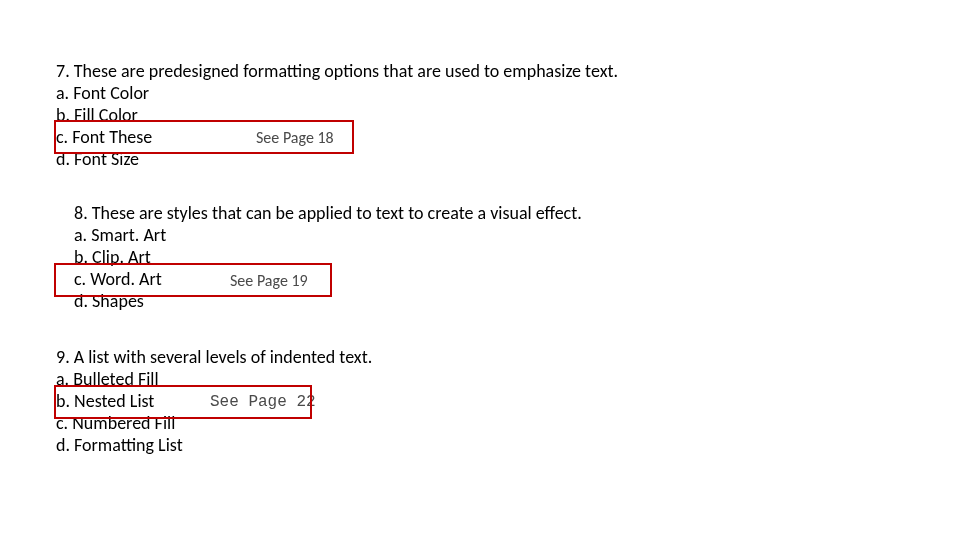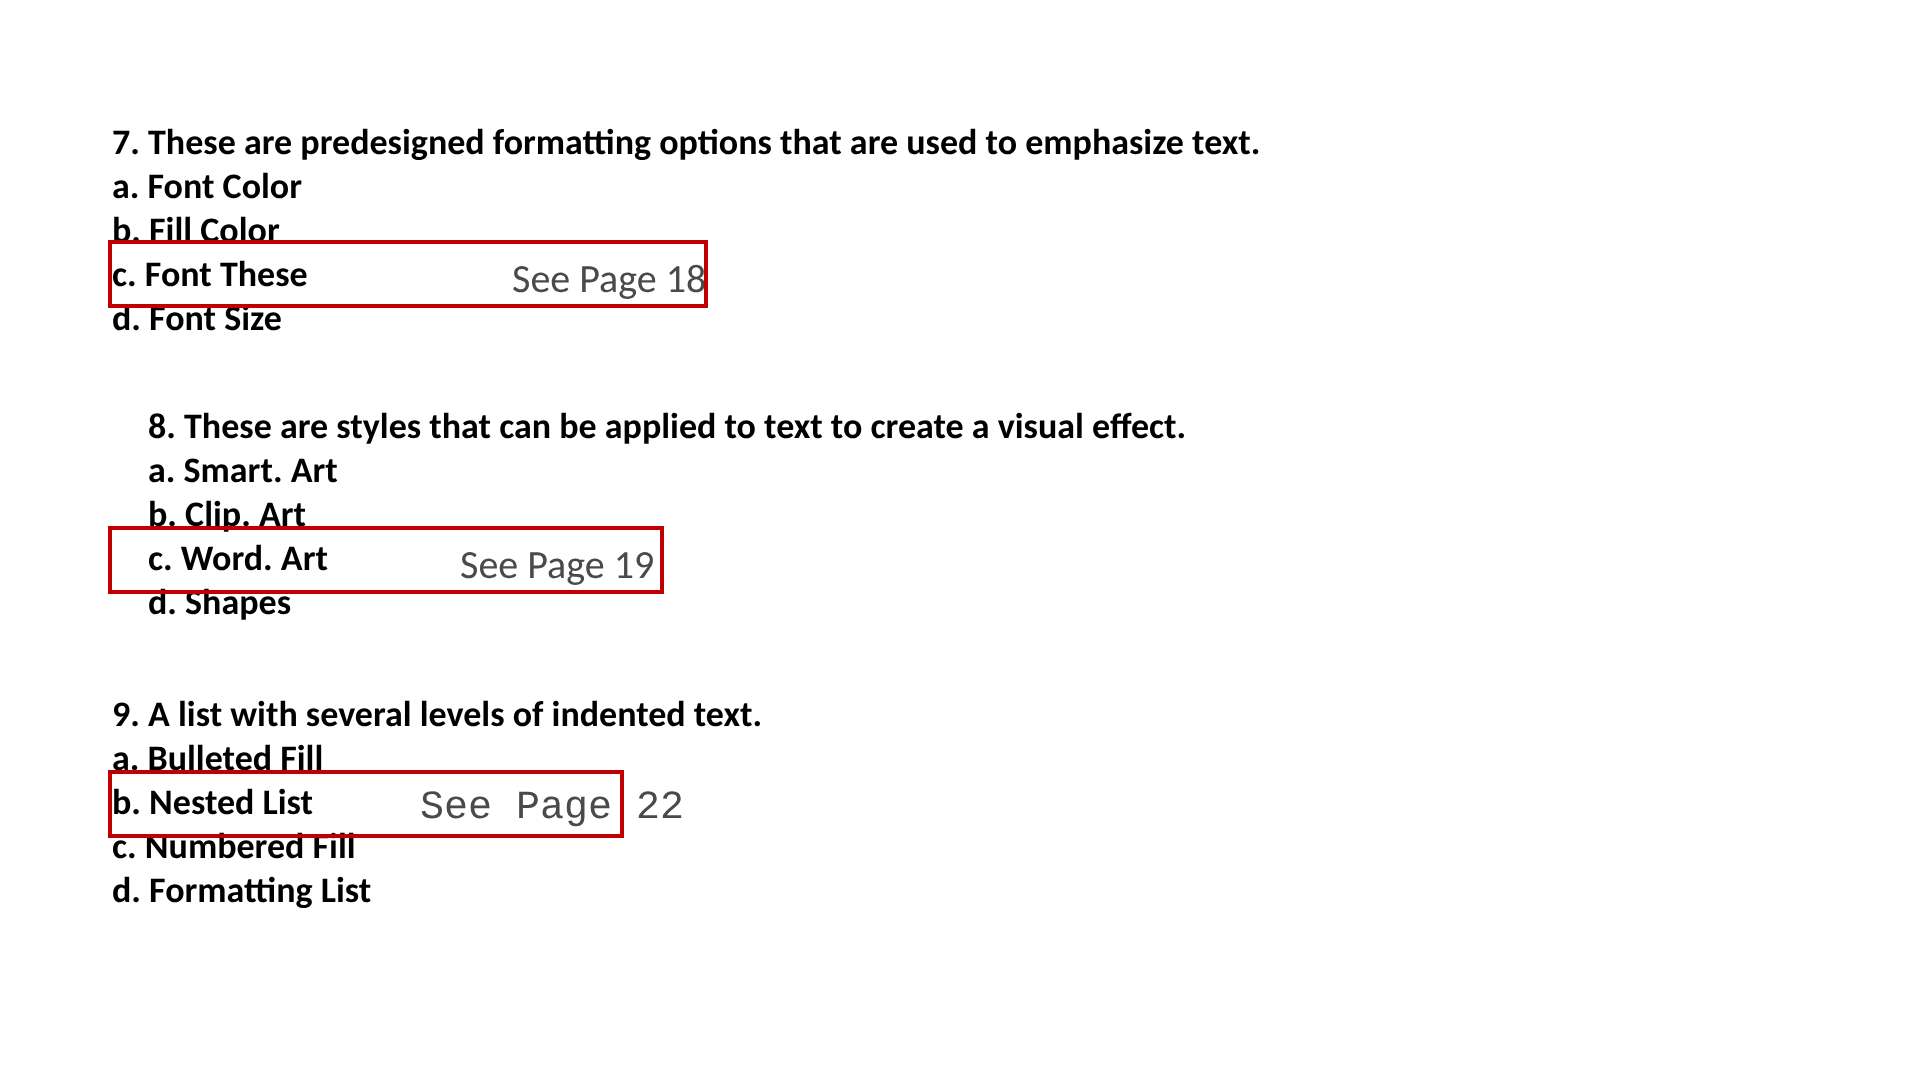--- a/index.html
+++ b/index.html
@@ -18,24 +18,24 @@
   .block {
     position: absolute;
     left: 56px;
     font-size: 18px;
     line-height: 22px;
     color: #000;
   }
   .q7 { top: 60px; }
   .q8 { top: 202px; margin-left: 18px; }
   .q9 { top: 346px; }
-  .line { white-space: nowrap; font-weight: bold; }
+  .line { white-space: nowrap; }
   .hint {
     position: absolute;
-    font-size: 20px;
+    font-size: 16px;
     color: #4a4a4a;
   }
   .box {
     position: absolute;
     border: 2px solid #c00000;
     background: transparent;
   }
 </style>
 </head>
 <body>

